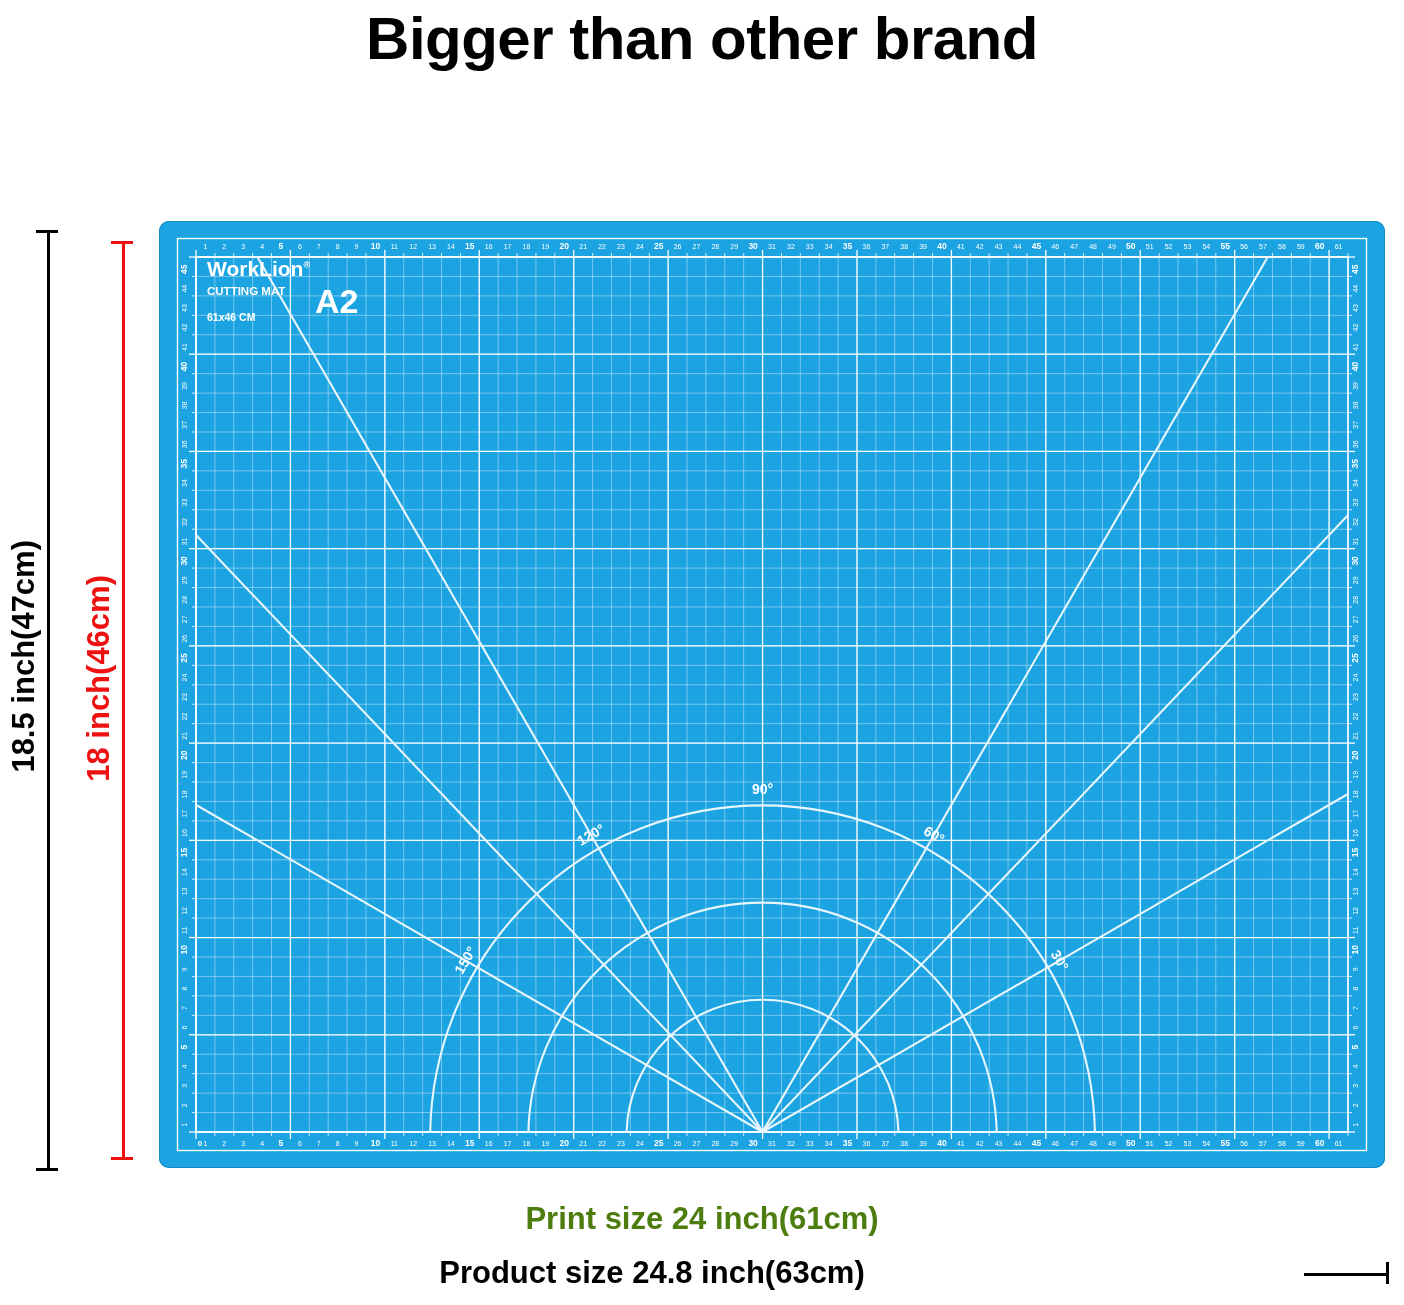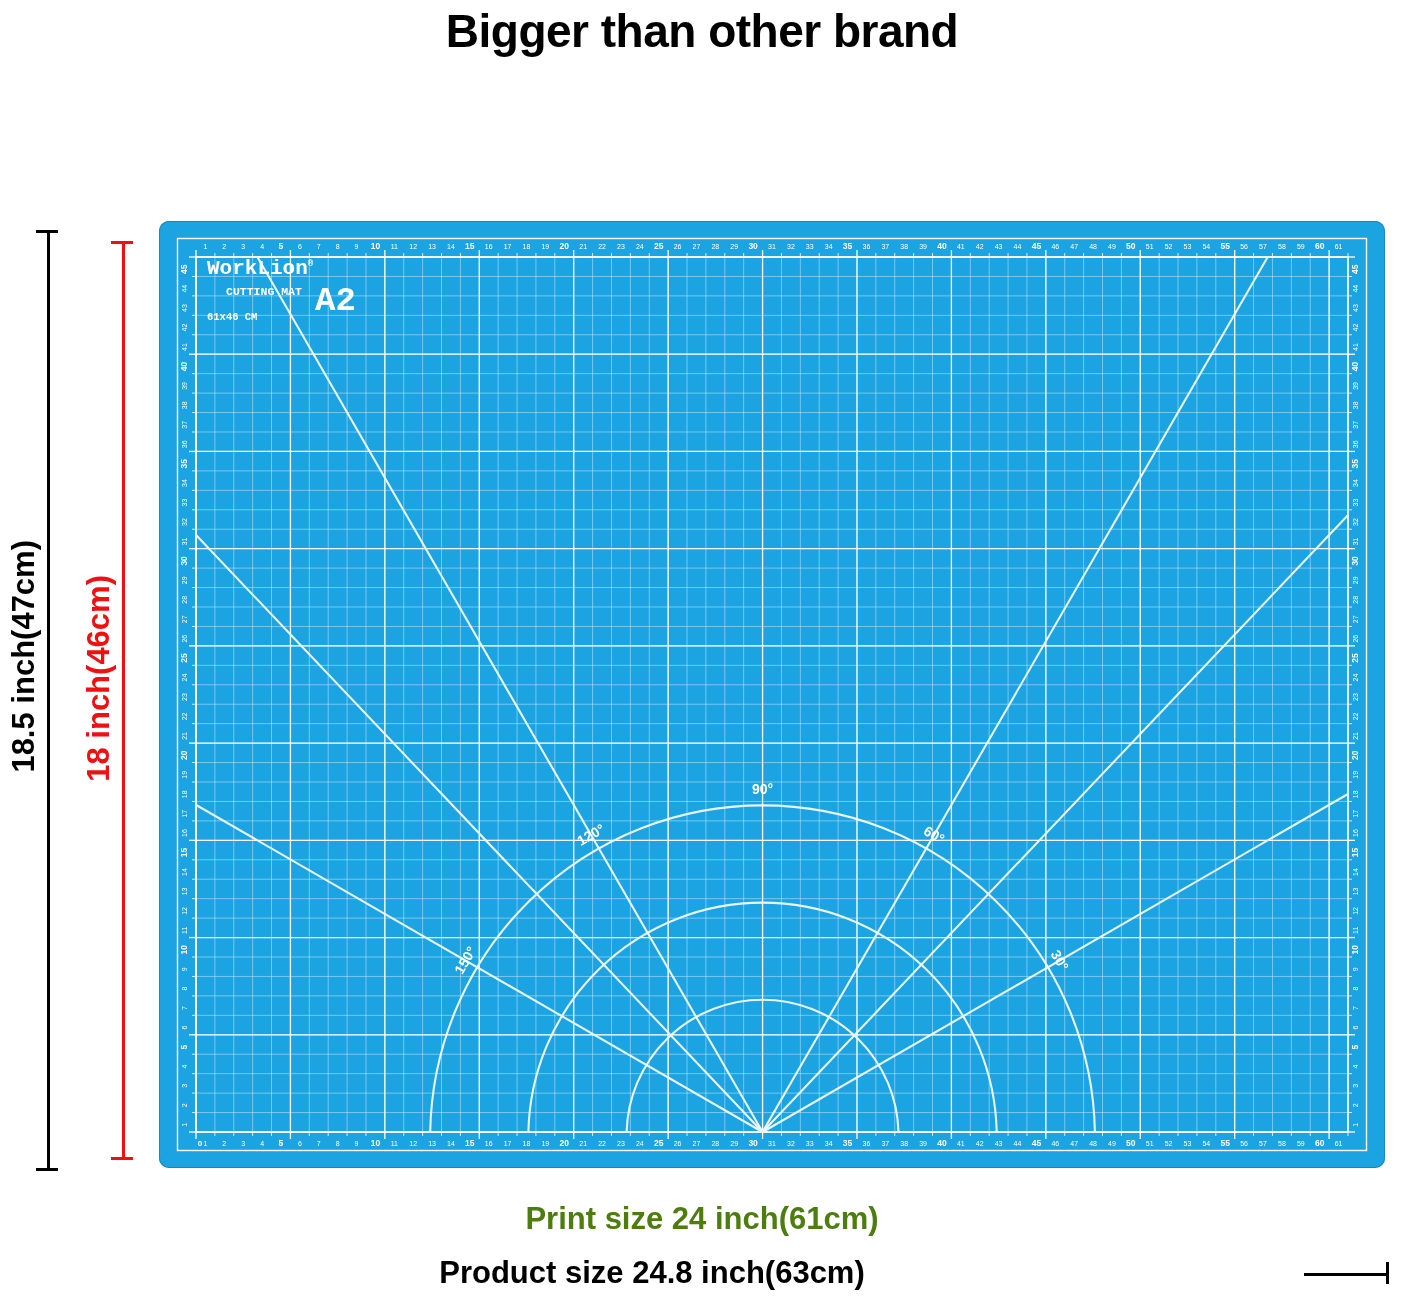--- a/index.html
+++ b/index.html
@@ -15,21 +15,21 @@
     overflow: hidden;
   }
 
   
   .title {
     position: absolute;
     top: 4px;
     left: 0;
     width: 1404px;
     text-align: center;
-    font-size: 46px;
+    font-size: 60px;
     font-weight: bold;
     color: #000000;
     letter-spacing: -0.5px;
   }
 
   
   .vline {
     position: absolute;
     width: 0;
     border-left: 3px solid;
@@ -84,36 +84,34 @@
     top: 0;
   }
 
   
   .brand {
     position: absolute;
     left: 207px;
     top: 258px;
     color: #ffffff;
     line-height: 1;
-    font-family: Liberation Mono, monospace;
   }
   .brand .name {
     font-size: 21px;
     font-weight: bold;
     letter-spacing: 0px;
   }
   .brand .name sup {
     font-size: 9px;
     vertical-align: super;
   }
   .brand .sub1 {
     font-size: 11.5px;
     font-weight: bold;
     margin-top: 7px;
-    margin-left: 19px;
   }
   .brand .sub2 {
     font-size: 10.5px;
     font-weight: bold;
     margin-top: 14px;
   }
   .brand .big {
     position: absolute;
     left: 75px;
     top: 26px;

